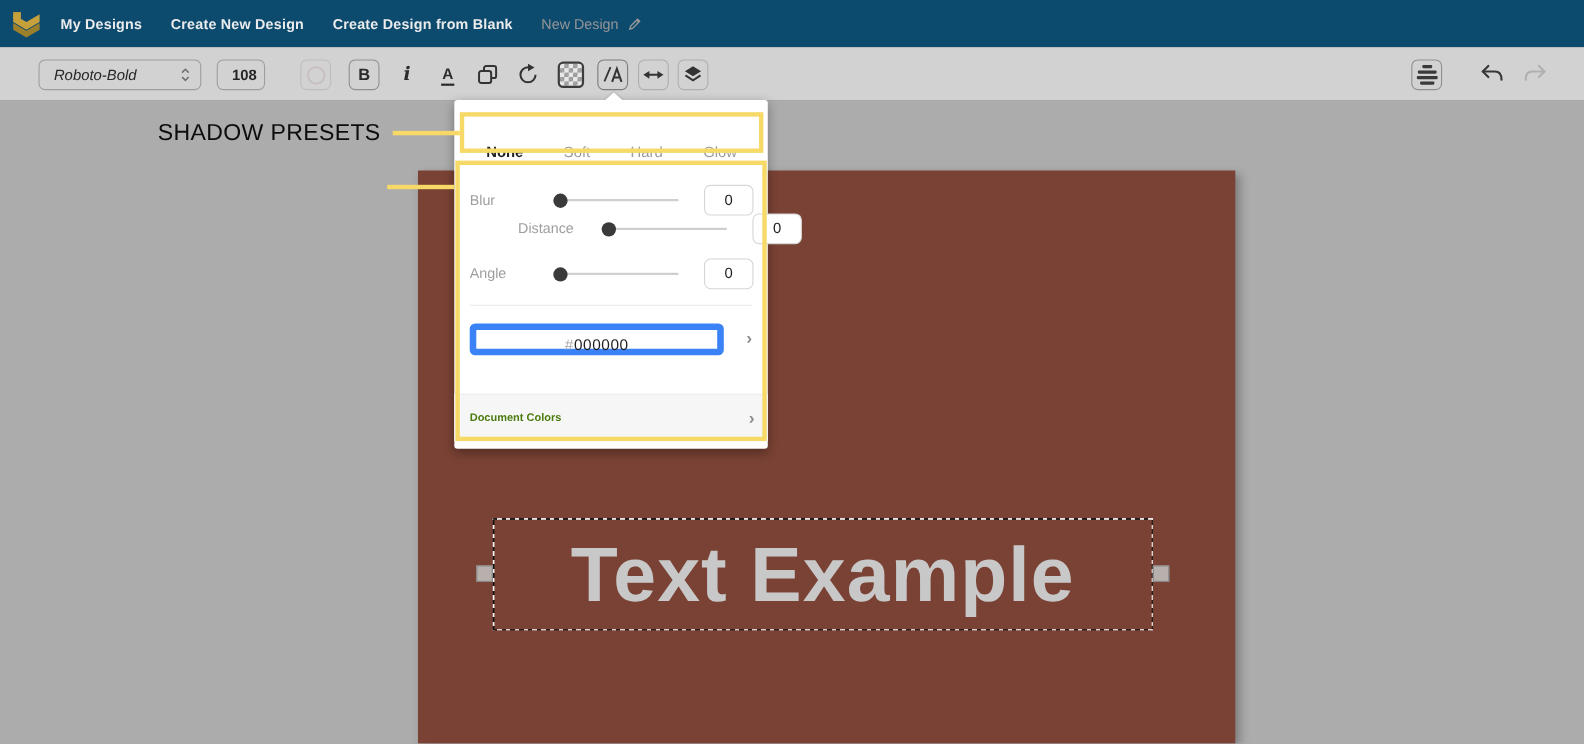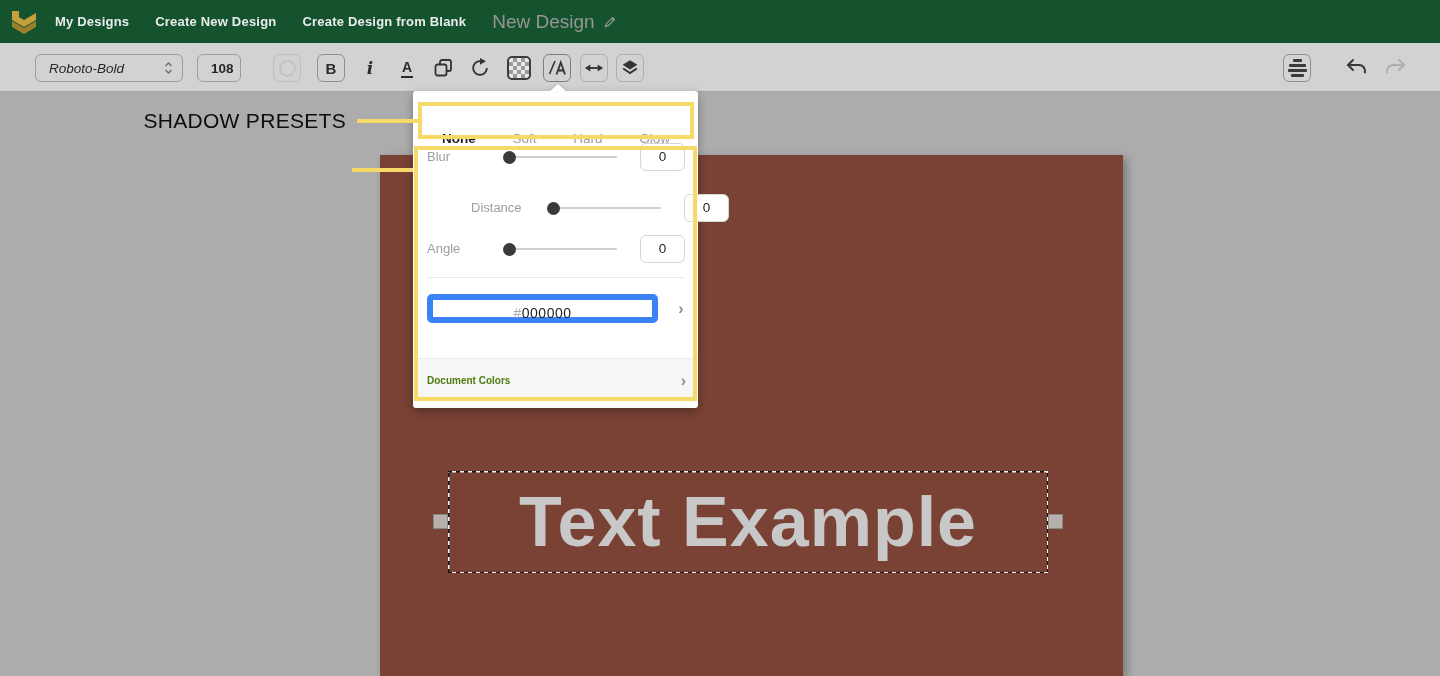--- a/index.html
+++ b/index.html
@@ -1,25 +1,25 @@
 <!DOCTYPE html>
 <html><head>
 <meta charset="utf-8">
 <style>
   * { margin:0; padding:0; box-sizing:border-box; }
   html,body { width:1440px; height:676px; overflow:hidden; }
   body { font-family:"Liberation Sans", sans-serif; position:relative; background:#acacac; }
   .page { position:absolute; inset:0; width:1440px; height:676px; overflow:hidden; }
 
   
-  .topbar { position:absolute; left:0; top:0; width:1440px; height:43px; background:#14532d; display:flex; align-items:center; }
+  .topbar { position:absolute; left:0; top:0; width:1440px; height:43px; background:#0c4a6e; display:flex; align-items:center; }
   .logo { margin-left:10px; width:28px; height:28px; flex:0 0 auto; }
   .nav { display:flex; align-items:center; margin-left:17px; gap:26px; }
   .nav-item { color:#ececec; font-size:13px; font-weight:bold; letter-spacing:.2px; cursor:pointer; }
-  .design-title { color:#969696; font-size:19px; font-weight:normal; display:flex; align-items:center; gap:8px; }
+  .design-title { color:#969696; font-size:13px; font-weight:normal; display:flex; align-items:center; gap:8px; }
 
   
   .toolbar { position:absolute; left:0; top:43px; width:1440px; height:49px; background:#d2d2d2; border-bottom:1px solid #a3a3a3; }
   .tb { position:absolute; top:11px; height:28px; display:flex; align-items:center; justify-content:center; border-radius:6px; color:#2b2b2b; }
   .boxed { border:1px solid #8f8f8f; }
   .boxed-light { border:1px solid #aeaeae; }
   .select { border:1px solid #9e9e9e; justify-content:space-between; padding:0 8px 0 13px; font-size:13.5px; color:#262626; }
   .tdivider { position:absolute; top:55px; width:1px; height:26px; background:#a8a8a8; }
   .checker {
     width:24px; height:24px; border:2px solid #3c3c3c; border-radius:5px;
@@ -201,21 +201,21 @@
   <div class="popup-caret"></div>
   <div class="popup">
 
     <div class="tabs">
       <span class="tab active">None</span>
       <span class="tab">Soft</span>
       <span class="tab">Hard</span>
       <span class="tab">Glow</span>
     </div>
 
-    <div class="srow" style="top:52px;">
+    <div class="srow" style="top:77px;">
       <span class="slabel">Blur</span>
       <div class="track">
           <div class="thumb"></div>
         </div>
       <div class="valbox">0</div>
     </div>
     <div class="srow" style="top:103px;margin-left:44px;">
       <span class="slabel">Distance</span>
       <div class="track">
           <div class="thumb"></div>

